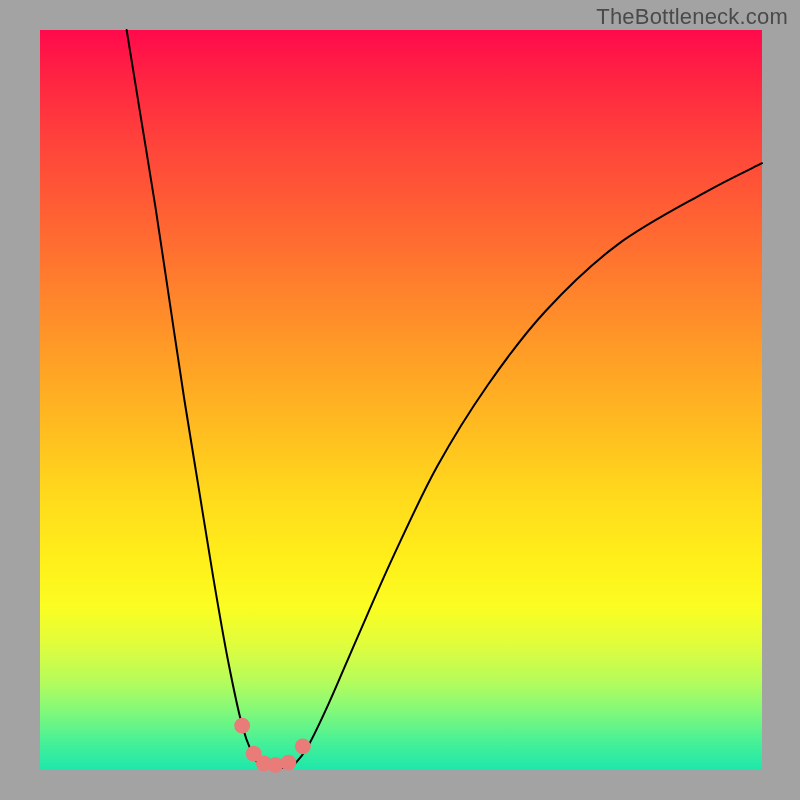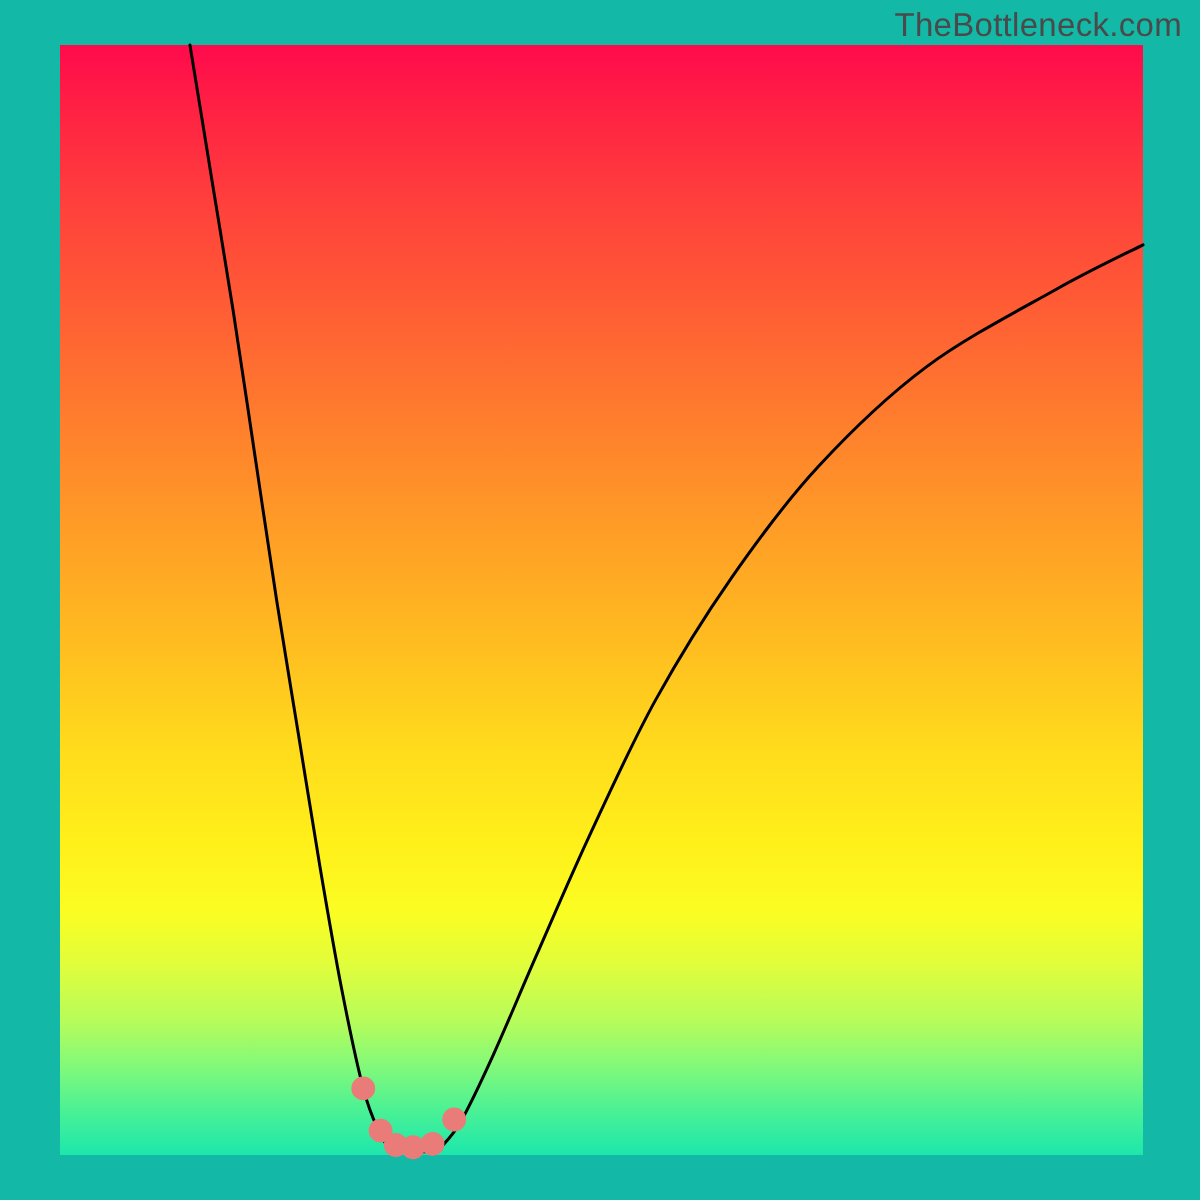--- a/index.html
+++ b/index.html
@@ -10,21 +10,21 @@
     background: #000;
     overflow: hidden;
     font-family: Arial, Helvetica, sans-serif;
   }
   .frame {
     position: absolute;
     left: 0;
     top: 0;
     width: 800px;
     height: 800px;
-    background: #14b8a6;
+    background: #a3a3a3;
   }
   .plot {
     position: absolute;
     left: 40px;
     top: 30px;
     width: 722px;
     height: 740px;
     
     background: linear-gradient(
       to bottom,

